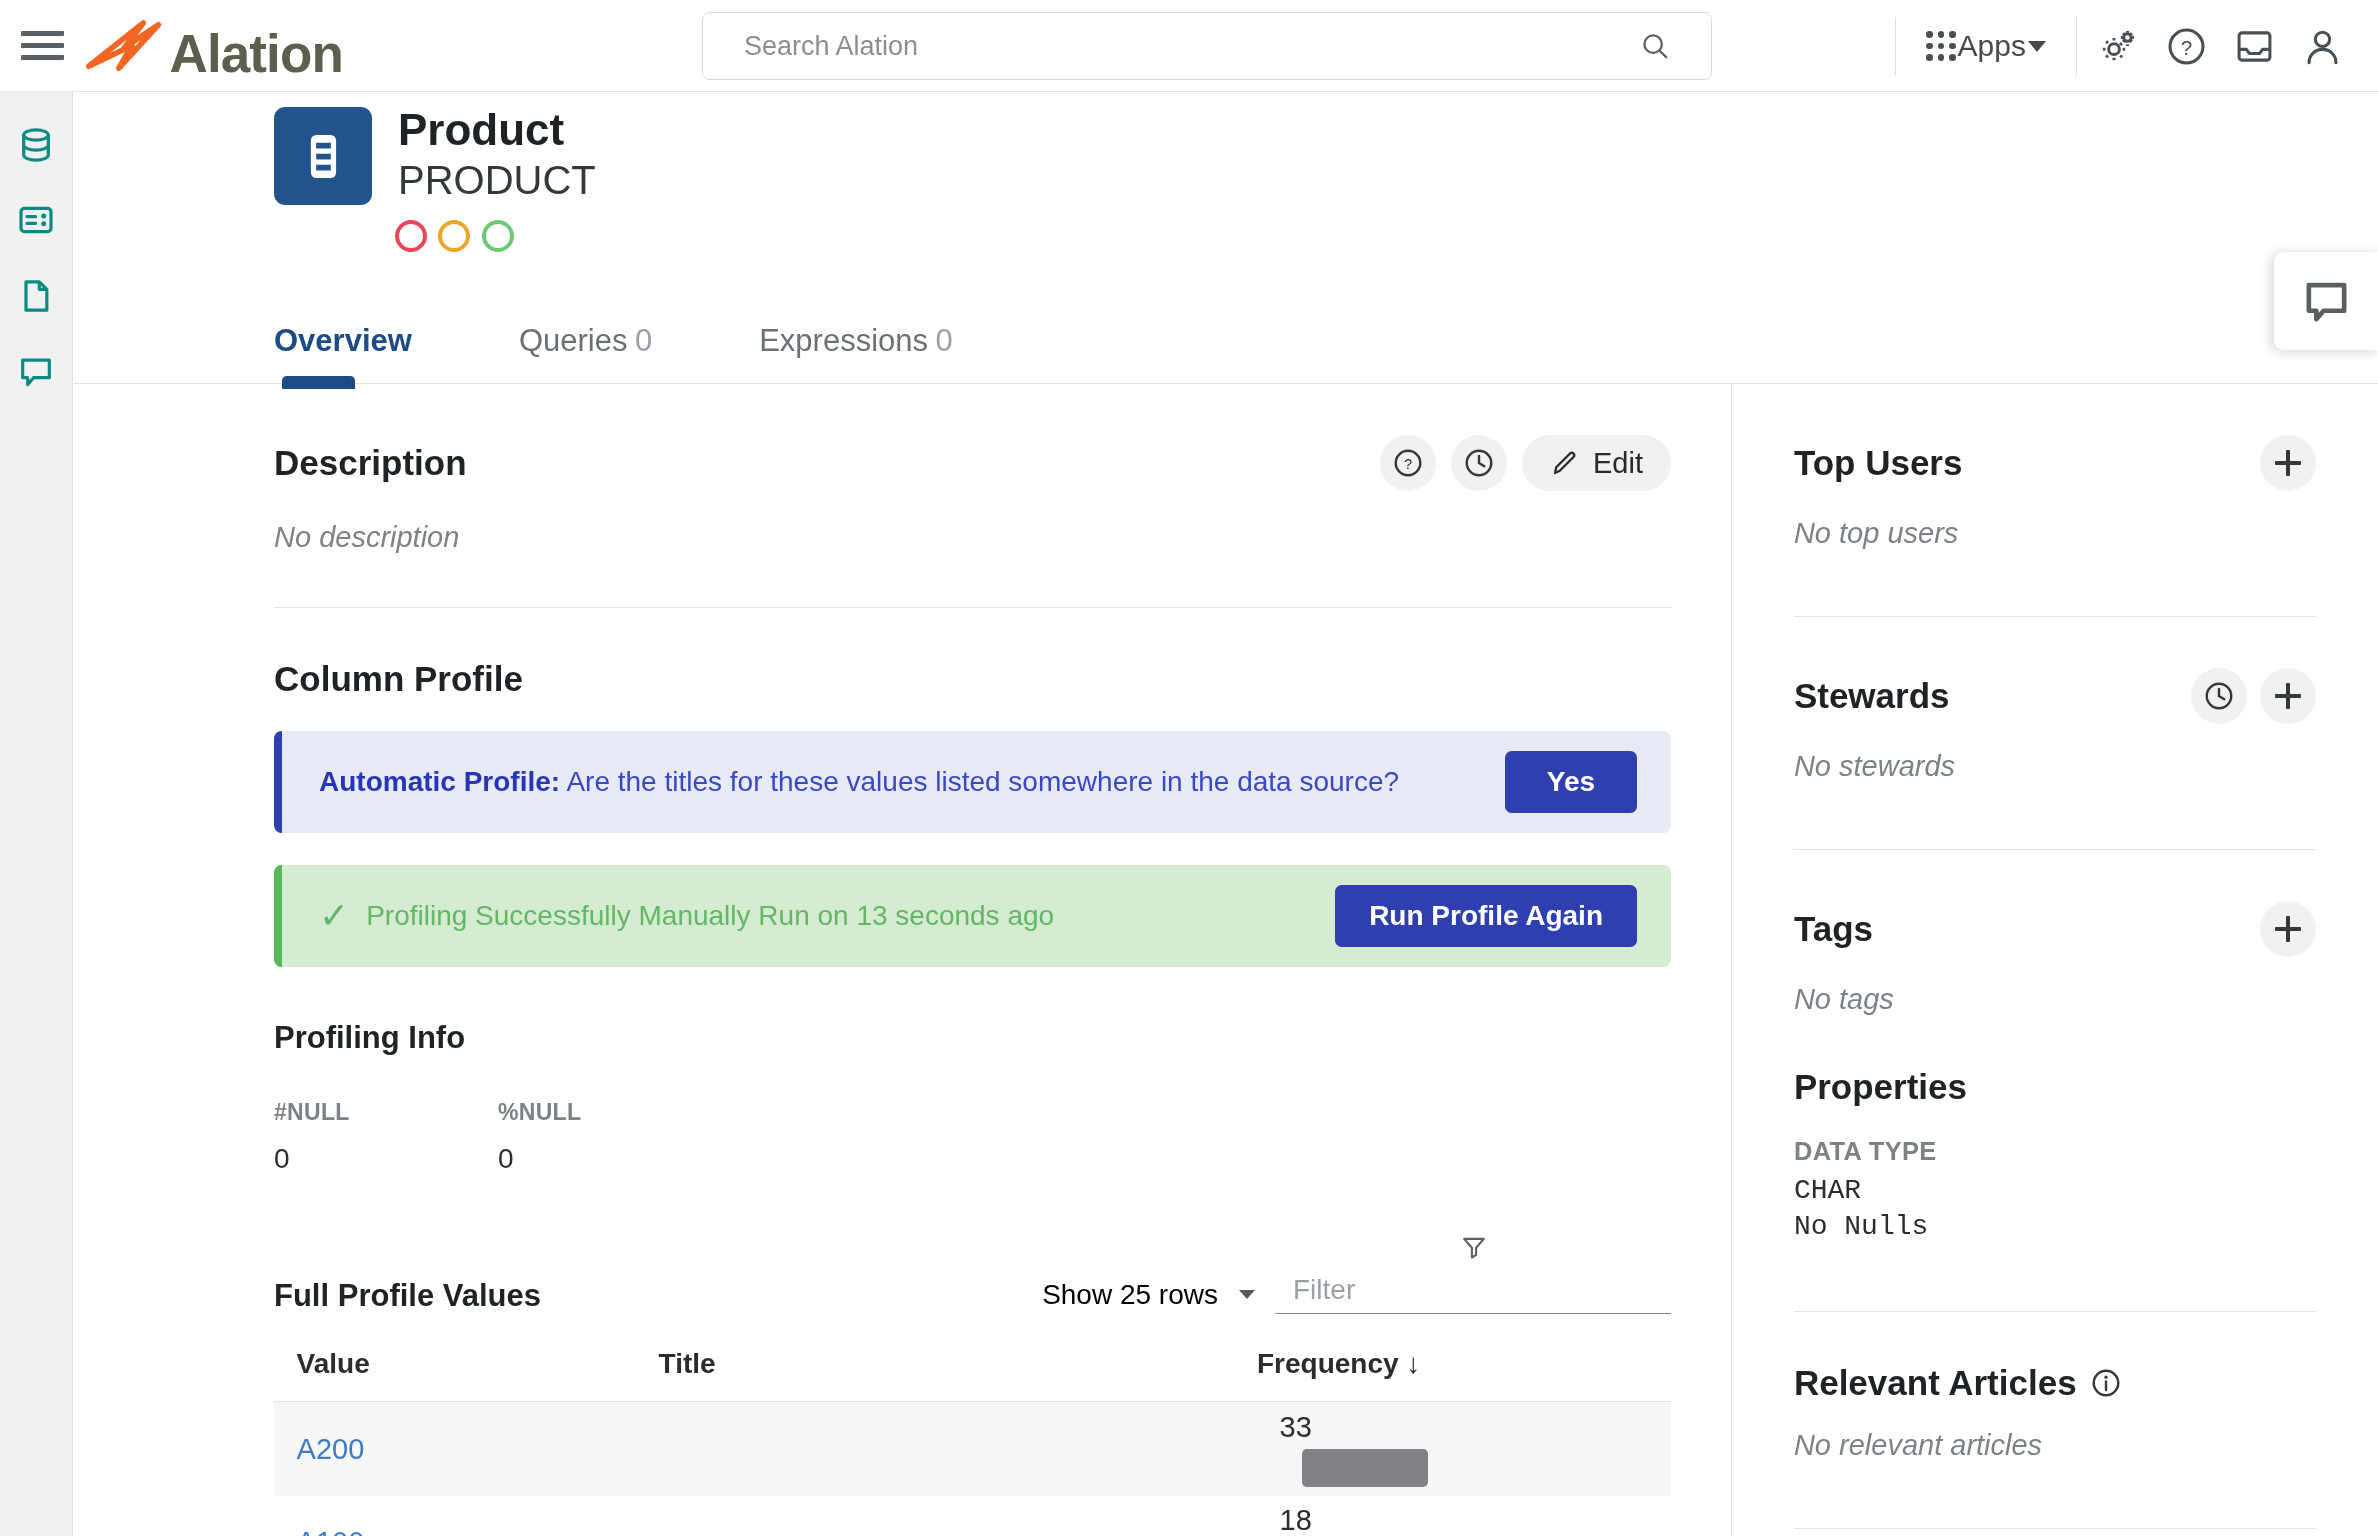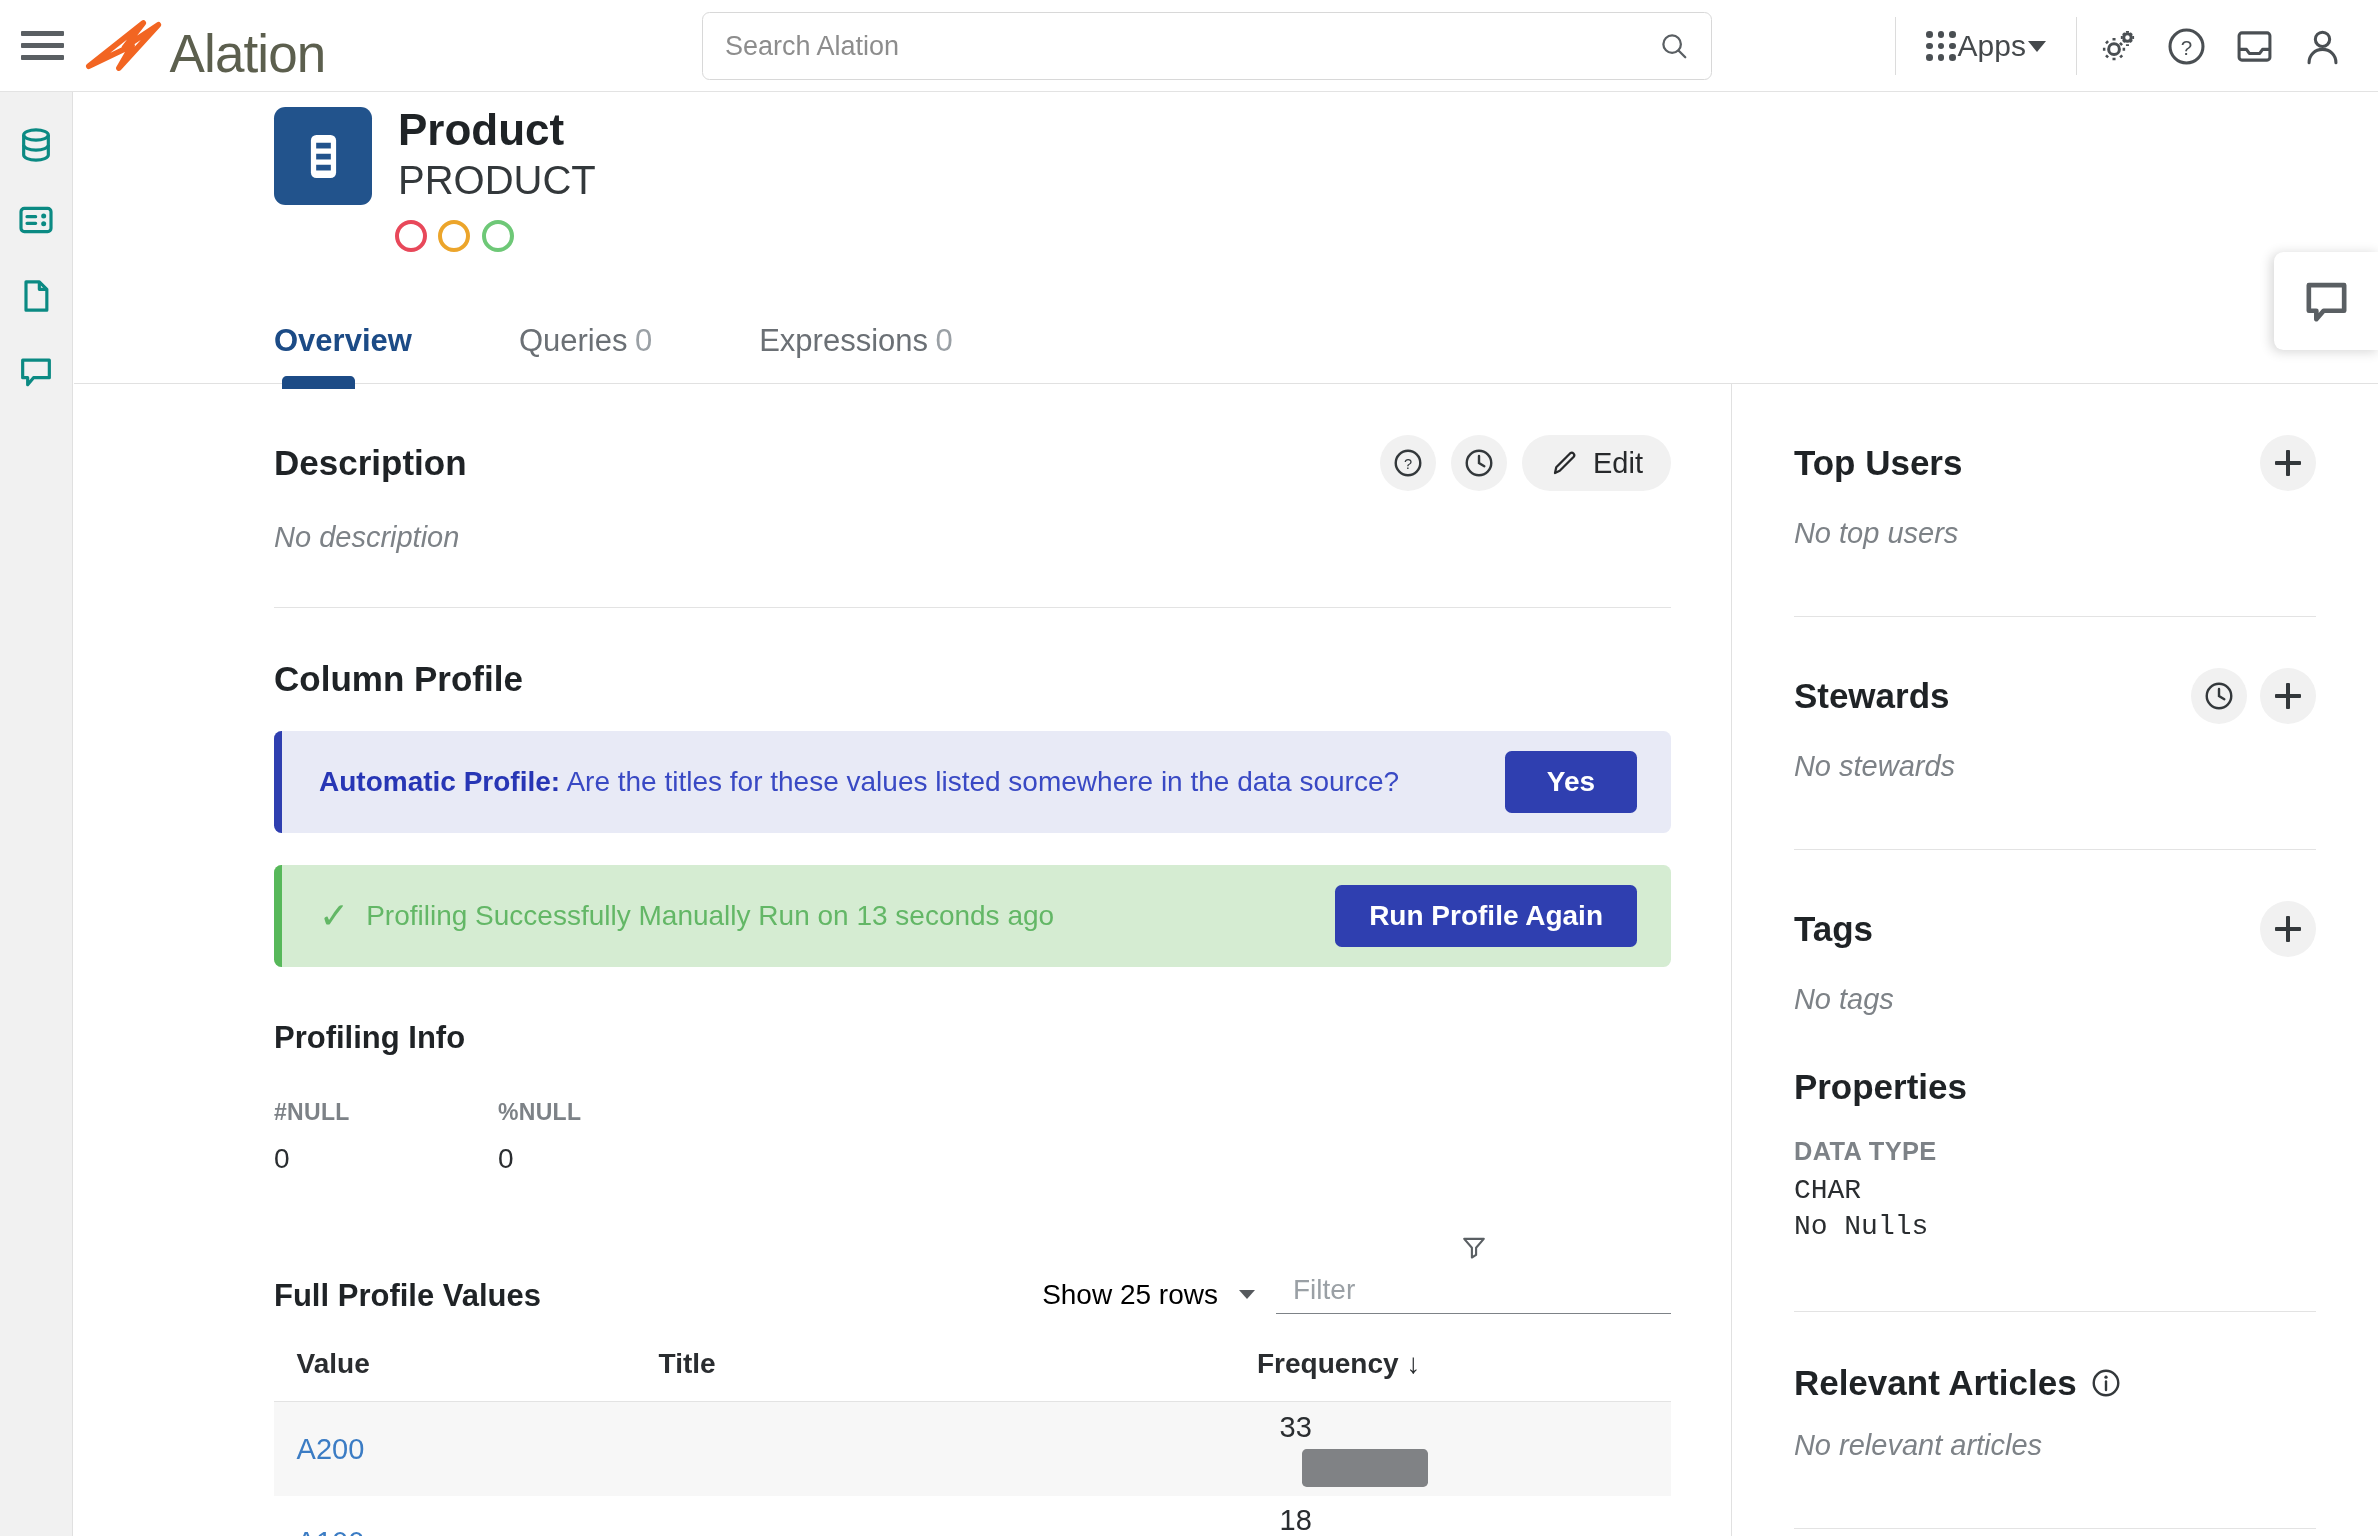--- a/index.html
+++ b/index.html
@@ -23,30 +23,30 @@
     width: 43px; height: 38px; margin-left: 21px;
     display: flex; flex-direction: column; justify-content: center; gap: 6.6px;
     cursor: pointer;
   }
   .hamburger span { display: block; height: 5.6px; background: #5a5f63; border-radius: 0.9px; }
 
   .logo-wrap { display: flex; align-items: center; margin-left: 21px; cursor: pointer; }
   .logo-mark { width: 79px; height: 53px; }
   .logo-text {
     font-size: 53px; color: #5c5f4e; letter-spacing: -0.9px;
-    margin-left: 5.6px; font-weight: 400; margin-top: 16px;
+    margin-left: 5.6px; font-weight: 700; margin-top: 16px;
   }
 
   .search-box {
     position: absolute; left: 702px; top: 12.2px;
     width: 1010px; height: 68px;
     border: 0.9px solid #d8d8d8; border-radius: 7.5px;
     background: #fff;
     display: flex; align-items: center;
-    padding: 0 22px;
+    padding: 0 41px;
   }
   .search-box input {
     flex: 1; border: none; outline: none; background: transparent;
     font-size: 27px; color: #3a3a3a; font-family: "Liberation Sans", sans-serif;
   }
   .search-box input::placeholder { color: #8d8d8d; }
   .search-icn { width: 30px; height: 30px; flex: 0 0 auto; }
 
   .tb-right {
     position: absolute; right: 0; top: 0; height: 92px;

